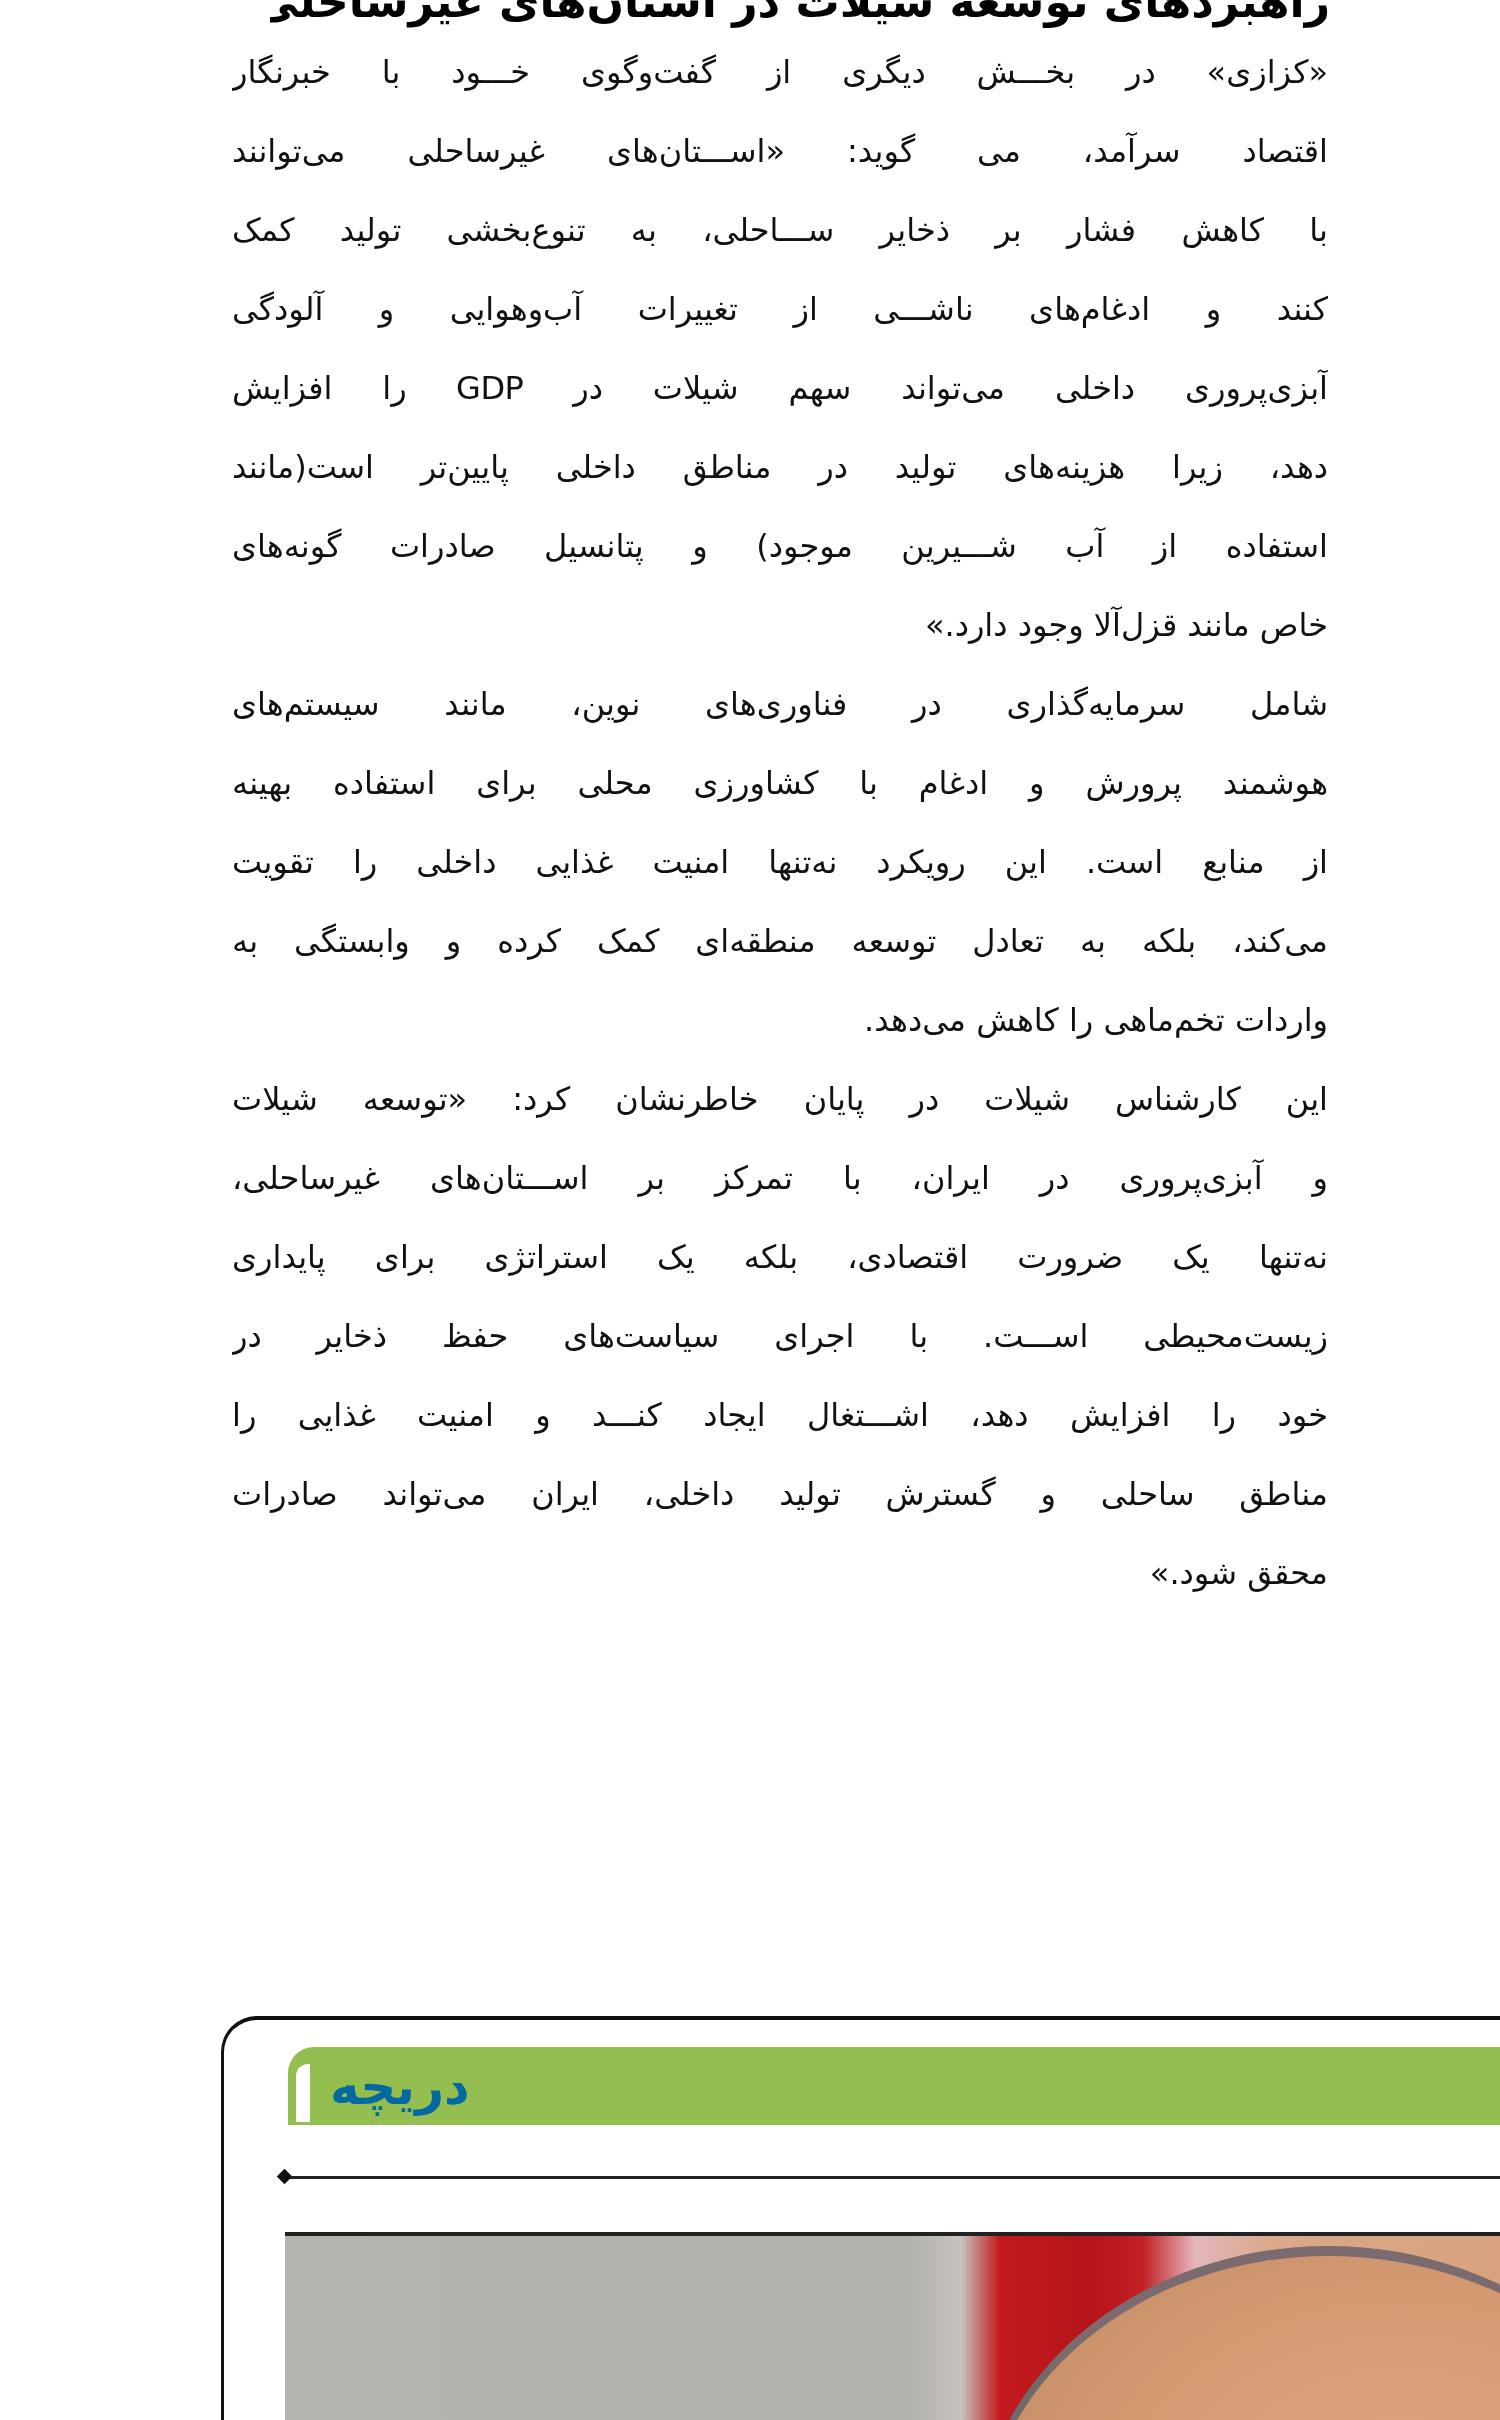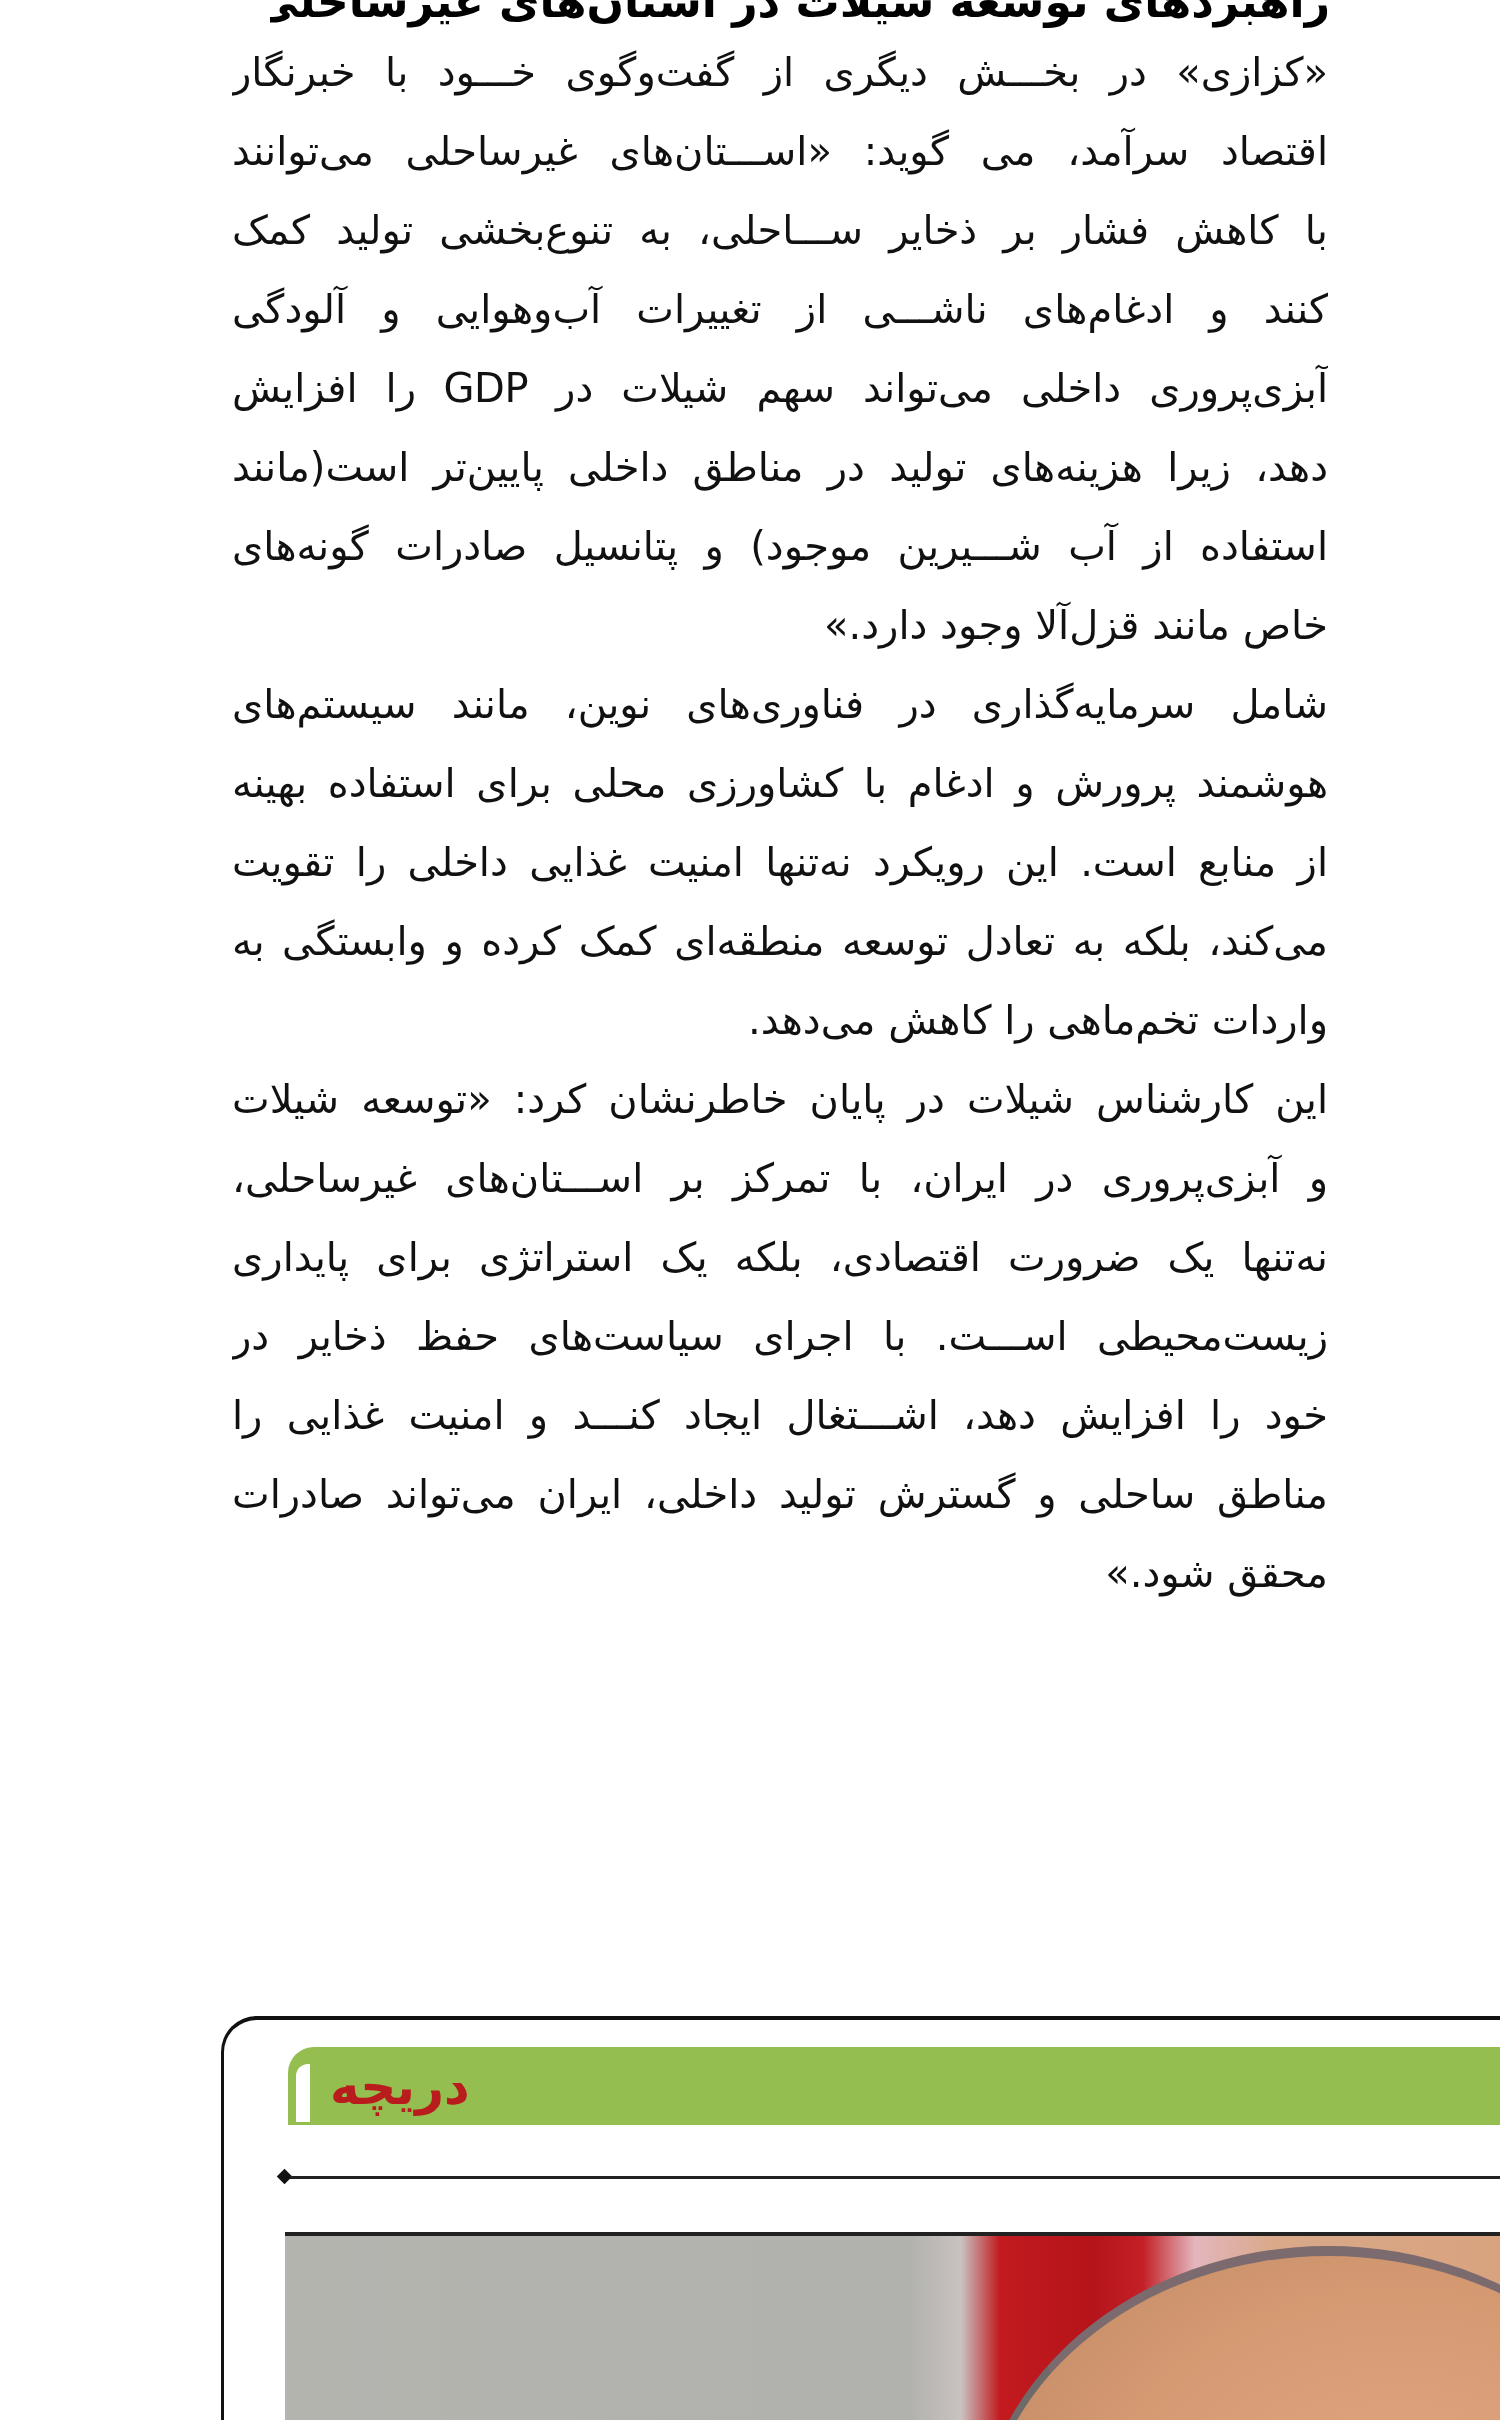--- a/index.html
+++ b/index.html
@@ -12,21 +12,21 @@
   .headline {
     position: absolute; left: 270px; width: 1060px; top: -30px; height: 64px;
     direction: rtl; text-align: center; font-weight: bold; font-size: 44px;
     line-height: 64px; white-space: nowrap; overflow: hidden; color: #000;
   }
   .main-col {
     position: absolute; left: 232px; width: 1096px; top: 33px;
     direction: rtl;
   }
   .line {
-    height: 79px; line-height: 79px; font-size: 40px; white-space: nowrap;
+    height: 79px; line-height: 79px; font-size: 32px; white-space: nowrap;
     text-align: justify; text-align-last: justify; overflow: hidden;
     letter-spacing: -0.5px;
   }
   .line.last { text-align-last: right; }
   .side-col {
     position: absolute; left: 1420px; width: 300px; top: 33px; direction: rtl;
   }
   .side-col .sline {
     height: 79px; line-height: 79px; font-size: 40px; white-space: nowrap;
     text-align: right; letter-spacing: -0.5px;
@@ -41,21 +41,21 @@
   .banner {
     position: absolute; left: 288px; top: 2047px; width: 1300px; height: 78px;
     background: #94bf50; border-top-left-radius: 26px;
   }
   .banner-notch {
     position: absolute; left: 296px; top: 2064px; width: 14px; height: 58px;
     background: #ffffff; border-top-left-radius: 12px;
   }
   .banner-label {
     position: absolute; left: 330px; top: 2052px; height: 70px; line-height: 70px;
-    font-size: 50px; font-weight: bold; color: #b91c1c; direction: rtl;
+    font-size: 50px; font-weight: bold; color: #0369a1; direction: rtl;
   }
   .divider {
     position: absolute; left: 290px; top: 2176px; width: 1300px; height: 3px; background: #222;
   }
   .diamond {
     position: absolute; left: 279px; top: 2171px; width: 11px; height: 11px;
     background: #111; transform: rotate(45deg);
   }
   .photo {
     position: absolute; left: 285px; top: 2232px; width: 1300px; height: 200px;

